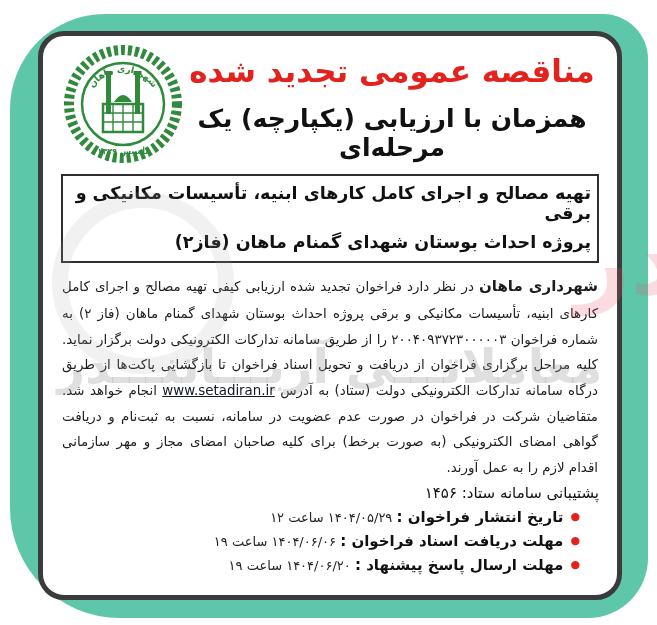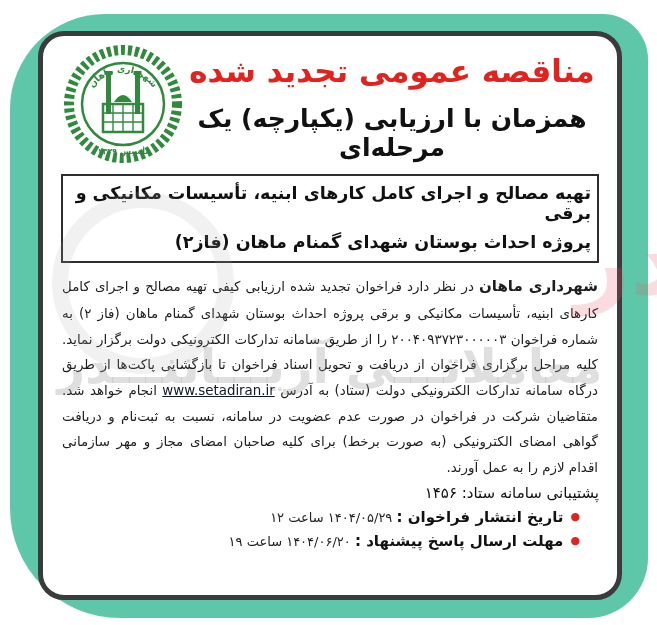--- a/index.html
+++ b/index.html
@@ -101,20 +101,21 @@
       <div class="l2">پروژه احداث بوستان شهدای گمنام ماهان (فاز۲)</div>
     </div>
 
     <p class="bodytext"><b>شهرداری ماهان</b><span> در نظر دارد فراخوان تجدید شده ارزیابی کیفی تهیه مصالح و اجرای کامل کارهای ابنیه، تأسیسات مکانیکی و برقی پروژه احداث بوستان شهدای گمنام ماهان (فاز ۲) به شماره فراخوان ۲۰۰۴۰۹۳۷۲۳۰۰۰۰۰۳ را از طریق سامانه تدارکات الکترونیکی دولت برگزار نماید. کلیه مراحل برگزاری فراخوان از دریافت و تحویل اسناد فراخوان تا بازگشایی پاکت‌ها از طریق درگاه سامانه تدارکات الکترونیکی دولت (ستاد) به آدرس </span><a>www.setadiran.ir</a><span> انجام خواهد شد. متقاضیان شرکت در فراخوان در صورت عدم عضویت در سامانه، نسبت به ثبت‌نام و دریافت گواهی امضای الکترونیکی (به صورت برخط) برای کلیه صاحبان امضای مجاز و مهر سازمانی اقدام لازم را به عمل آورند.</span></p>
 
     <div class="support">پشتیبانی سامانه ستاد: ۱۴۵۶</div>
 
 
     <ul class="sched">
       <li><span class="dot">●</span><b>تاریخ انتشار فراخوان :</b> <span>۱۴۰۴/۰۵/۲۹ ساعت ۱۲</span></li>
+      <li><span class="dot">●</span><b>مهلت دریافت اسناد فراخوان :</b> <span>۱۴۰۴/۰۶/۰۶ ساعت ۱۹</span></li>
       <li><span class="dot">●</span><b>مهلت ارسال پاسخ پیشنهاد :</b> <span>۱۴۰۴/۰۶/۲۰ ساعت ۱۹</span></li>
 
     </ul>
 
   </div>
 
   <div class="wm wm-gray">معاملاتـــی آریـــاتنـــدر</div>
   <div class="wm wm-pink">آریاتندر</div>
   <div class="wm-ring"></div>
 

